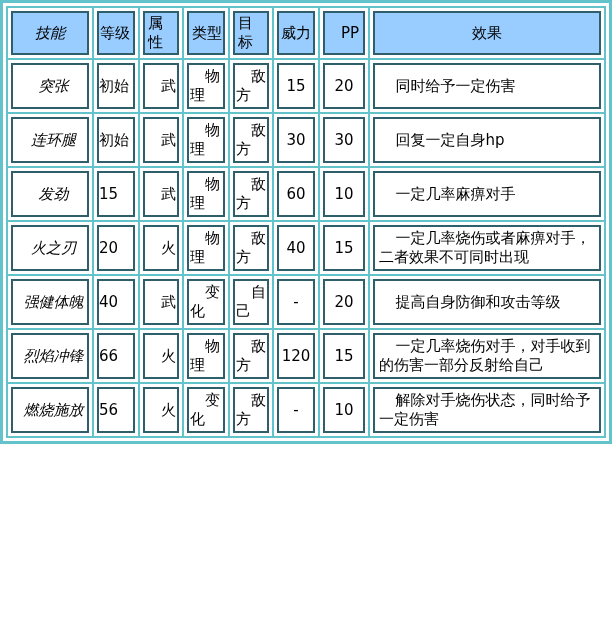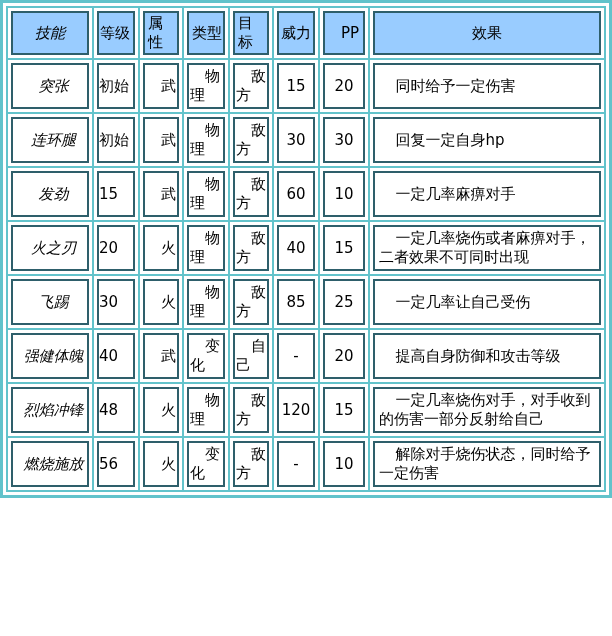--- a/index.html
+++ b/index.html
@@ -124,42 +124,32 @@
         <td class="c-skill">火之刃</td>
         <td class="c-level">20</td>
         <td class="c-attr">火</td>
         <td class="c-type">物理</td>
         <td class="c-target">敌方</td>
         <td class="c-power">40</td>
         <td class="c-pp">15</td>
         <td class="c-effect">一定几率烧伤或者麻痹对手，二者效果不可同时出现</td>
       </tr>
       <tr>
-        <td class="c-skill">飞踢</td>
-        <td class="c-level">30</td>
-        <td class="c-attr">火</td>
-        <td class="c-type">物理</td>
-        <td class="c-target">敌方</td>
-        <td class="c-power">85</td>
-        <td class="c-pp">25</td>
-        <td class="c-effect">一定几率让自己受伤</td>
-      </tr>
-      <tr>
         <td class="c-skill">强健体魄</td>
         <td class="c-level">40</td>
         <td class="c-attr">武</td>
         <td class="c-type">变化</td>
         <td class="c-target">自己</td>
         <td class="c-power">-</td>
         <td class="c-pp">20</td>
         <td class="c-effect">提高自身防御和攻击等级</td>
       </tr>
       <tr>
         <td class="c-skill">烈焰冲锋</td>
-        <td class="c-level">48</td>
+        <td class="c-level">66</td>
         <td class="c-attr">火</td>
         <td class="c-type">物理</td>
         <td class="c-target">敌方</td>
         <td class="c-power">120</td>
         <td class="c-pp">15</td>
         <td class="c-effect">一定几率烧伤对手，对手收到的伤害一部分反射给自己</td>
       </tr>
       <tr>
         <td class="c-skill">燃烧施放</td>
         <td class="c-level">56</td>

